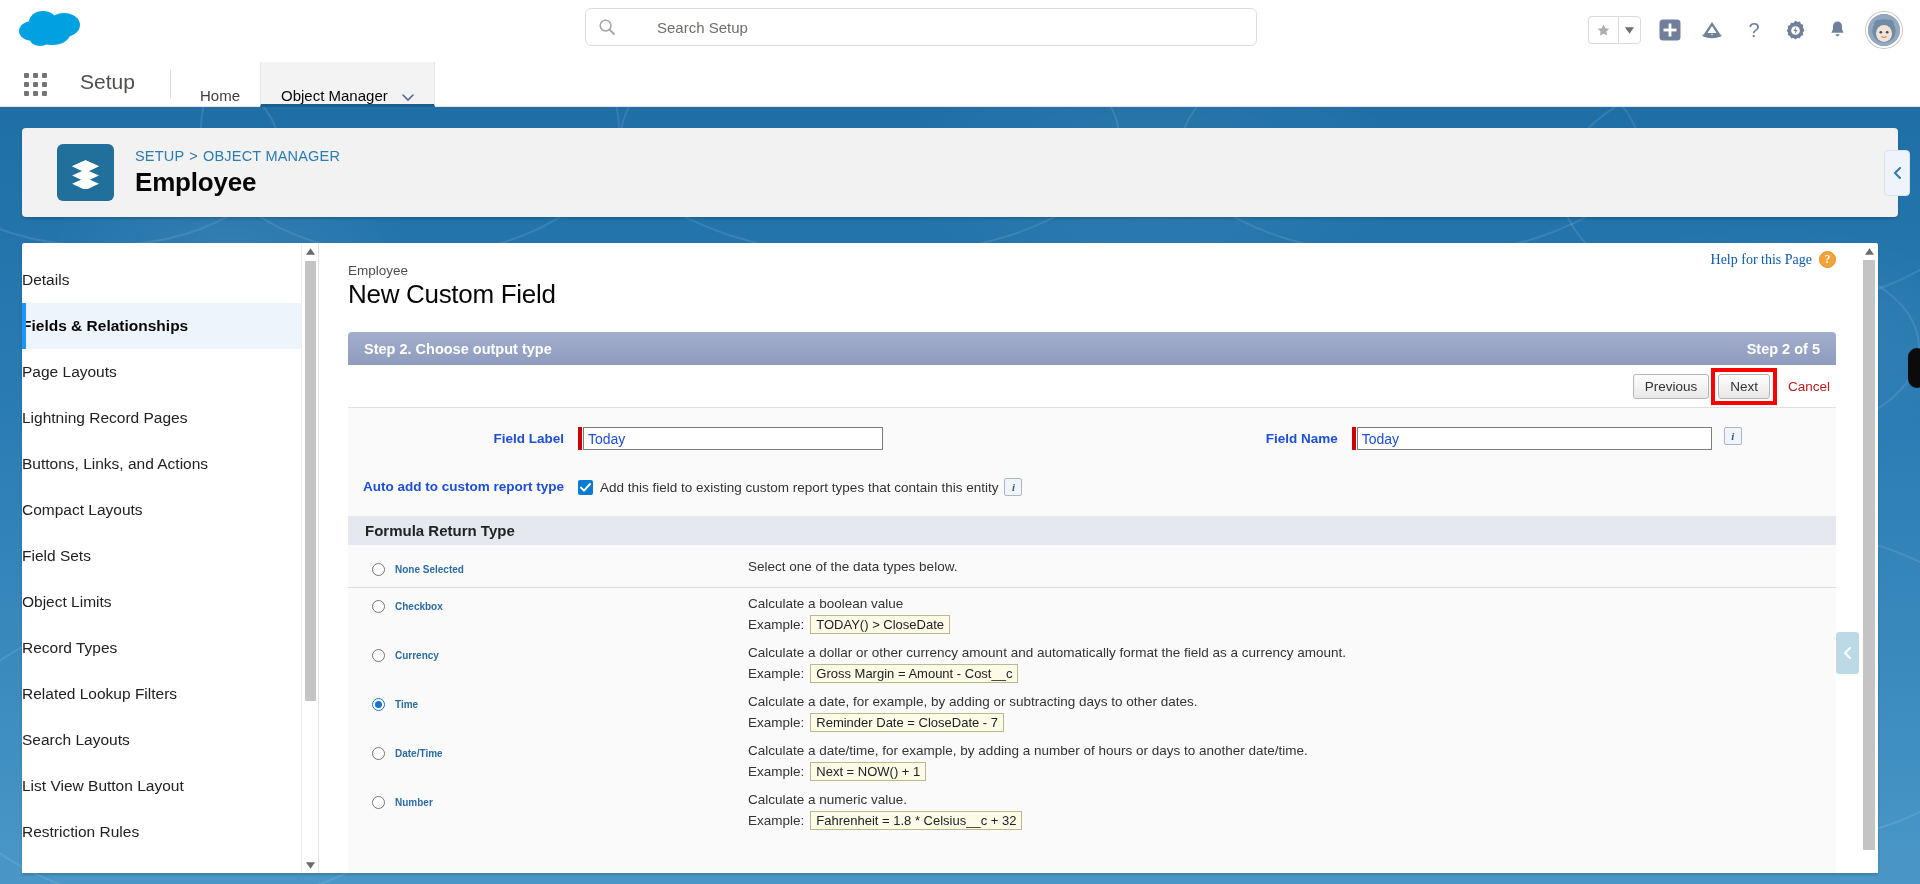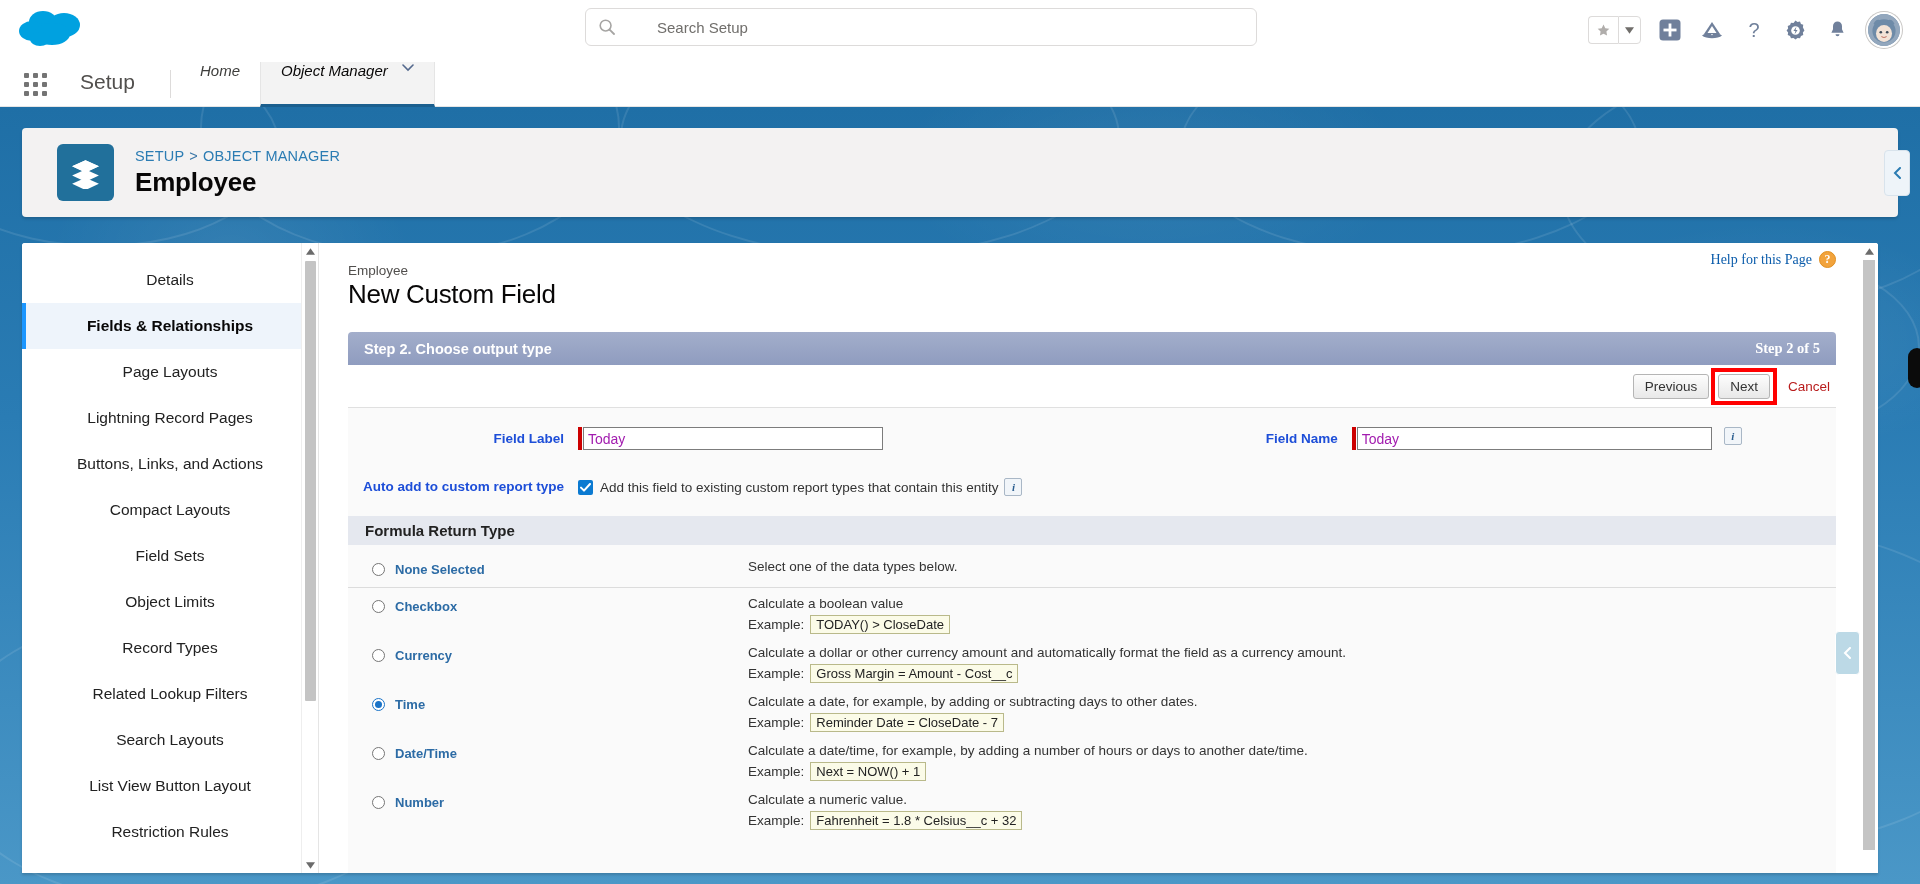--- a/index.html
+++ b/index.html
@@ -64,22 +64,22 @@
     display:grid; grid-template-columns:repeat(3,1fr); grid-template-rows:repeat(3,1fr);
     gap:3px; padding:2px;
   }
   .waffle i{ background:#747474; border-radius:1px; display:block; width:5px;height:5px;}
   .setup-word{
     position:absolute; left:80px; top:8px; font-size:21px; color:#514f4d; font-weight:400;
   }
   .setup-divider{ position:absolute; left:170px; top:8px; width:1px; height:28px; background:#dddbda;}
   .setup-tabs{ position:absolute; left:180px; top:0; height:45px; display:flex; align-items:stretch;}
   .stab{
-    display:flex;align-items:flex-start; padding:0 20px; font-size:15px; color:#3e3e3c;
-    height:45px; border-bottom:3px solid transparent; cursor:pointer;font-style:italic;
+    display:flex;align-items:flex-end; padding:0 20px; font-size:15px; color:#3e3e3c;
+    height:45px; border-bottom:3px solid transparent; cursor:pointer;
   }
   .stab.active{
     background:#f3f3f3; border-bottom:3px solid #1b5f8e; color:#080707;
     border-left:1px solid #e5e5e5; border-right:1px solid #e5e5e5;
   }
   .stab .chev{ margin-left:14px; font-size:11px; color:#54698d;}
 
   
   .blue-bg{
     position:absolute; top:107px; left:0; width:1920px; height:777px;
@@ -125,21 +125,21 @@
     display:flex; overflow:hidden;
   }
 
   
   .left-nav{
     width:297px; flex:0 0 297px; background:#ffffff; position:relative;
     border-right:1px solid #e5e5e5; padding-top:14px;
   }
   .nav-item{
     height:46px; display:flex; align-items:center; 
-    font-size:15.5px; color:#222222; cursor:pointer; position:relative;justify-content:center;
+    font-size:15.5px; color:#222222; cursor:pointer; position:relative;
   }
   .nav-item.active{
     background:#eef4fb; font-weight:700; color:#080707;
   }
   .nav-item.active:before{
     content:""; position:absolute; left:0; top:0; bottom:0; width:4px; background:#1b96ff;
   }
   .nav-scroll{
     position:absolute; right:0; top:0; bottom:0; width:17px; background:#ffffff;
     border-left:1px solid #eee;
@@ -167,21 +167,21 @@
   }
 
   
   .step-bar{
     position:absolute; left:29px; right:42px; top:89px; height:33px;
     background:#9aa7c7;
     background:linear-gradient(180deg,#a3aecb 0%, #8f9cbf 100%);
     border-radius:4px 4px 0 0; display:flex; align-items:center;
     padding:0 16px; color:#ffffff; font-size:14.5px; font-weight:700;
   }
-  .step-bar .right{ margin-left:auto;font-family:Liberation Serif, serif; }
+  .step-bar .right{ margin-left:auto; }
 
   
   .btn-row{
     position:absolute; left:29px; right:42px; top:122px; height:43px;
     background:#ffffff; display:flex; align-items:center; justify-content:flex-end;
     border-bottom:1px solid #e0e0e0; padding-right:6px; gap:0;
   }
   .btn{
     height:25px; padding:0 11px; font-size:13.5px; color:#333;
     background:linear-gradient(180deg,#fdfdfd 0%,#e8e8e8 100%);
@@ -201,21 +201,21 @@
   .form-row{ display:flex; align-items:flex-start; padding-top:19px; }
   .col-left{ width:52%; display:flex; }
   .col-right{ width:48%; display:flex; }
   .f-label{
     width:230px; text-align:right; font-size:13.5px; color:#1d4ed8; font-weight:700;
     padding-top:4px; padding-right:14px;
   }
   .req-bar{ width:4px; height:23px; background:#c00; margin-right:1px; flex:0 0 auto;}
   .f-input{
     width:300px; height:23px; border:1px solid #7c7c7c; padding:0 4px;
-    font-size:14px; font-family:"Liberation Sans", sans-serif; color:#a21caf;
+    font-size:14px; font-family:"Liberation Sans", sans-serif; color:#1d4ed8;
     outline:none; background:#fff;
   }
   .f-input.wide{ width:355px; }
   .info-ico{
     width:18px;height:18px;margin-left:12px;border:1px solid #a9b7c6; background:#f1f5f9;
     display:inline-flex; align-items:center;justify-content:center;
     font-size:11px; font-style:italic; font-weight:700; color:#2a5d8f; border-radius:2px;
     font-family:"Liberation Serif", serif;
   }
   .info-ico.inline{ margin-left:6px; vertical-align:-3px;}
@@ -236,21 +236,21 @@
   .radio-line{ display:flex; align-items:center; height:24px; }
   .radio{
     width:13px;height:13px;border-radius:50%;border:1px solid #767676;background:#fff;
     margin-right:10px; flex:0 0 auto; position:relative;
   }
   .radio.on{ border:1px solid #1a73c7; }
   .radio.on:after{
     content:""; position:absolute; left:2px; top:2px; width:7px;height:7px;border-radius:50%;
     background:#1a73c7;
   }
-  .radio-label{ font-size:13px; font-weight:700; color:#2c6ba5; }
+  .radio-label{ font-size:10px; font-weight:700; color:#2c6ba5; }
   .desc{ font-size:13.5px; color:#333; line-height:19px; }
   .ex-line{ display:flex; align-items:center; gap:6px; margin-top:2px; }
   .ex-word{ font-size:13.5px; color:#333; }
   .ex-code{
     display:inline-block; background:#fbfbe8; border:1px solid #b9b98a;
     padding:1px 5px; font-size:13px; color:#222; font-family:"Liberation Sans", sans-serif;
   }
   .rt-sep{ height:1px; background:#dcdcdc; margin:6px 0 6px 0; }
 
   

